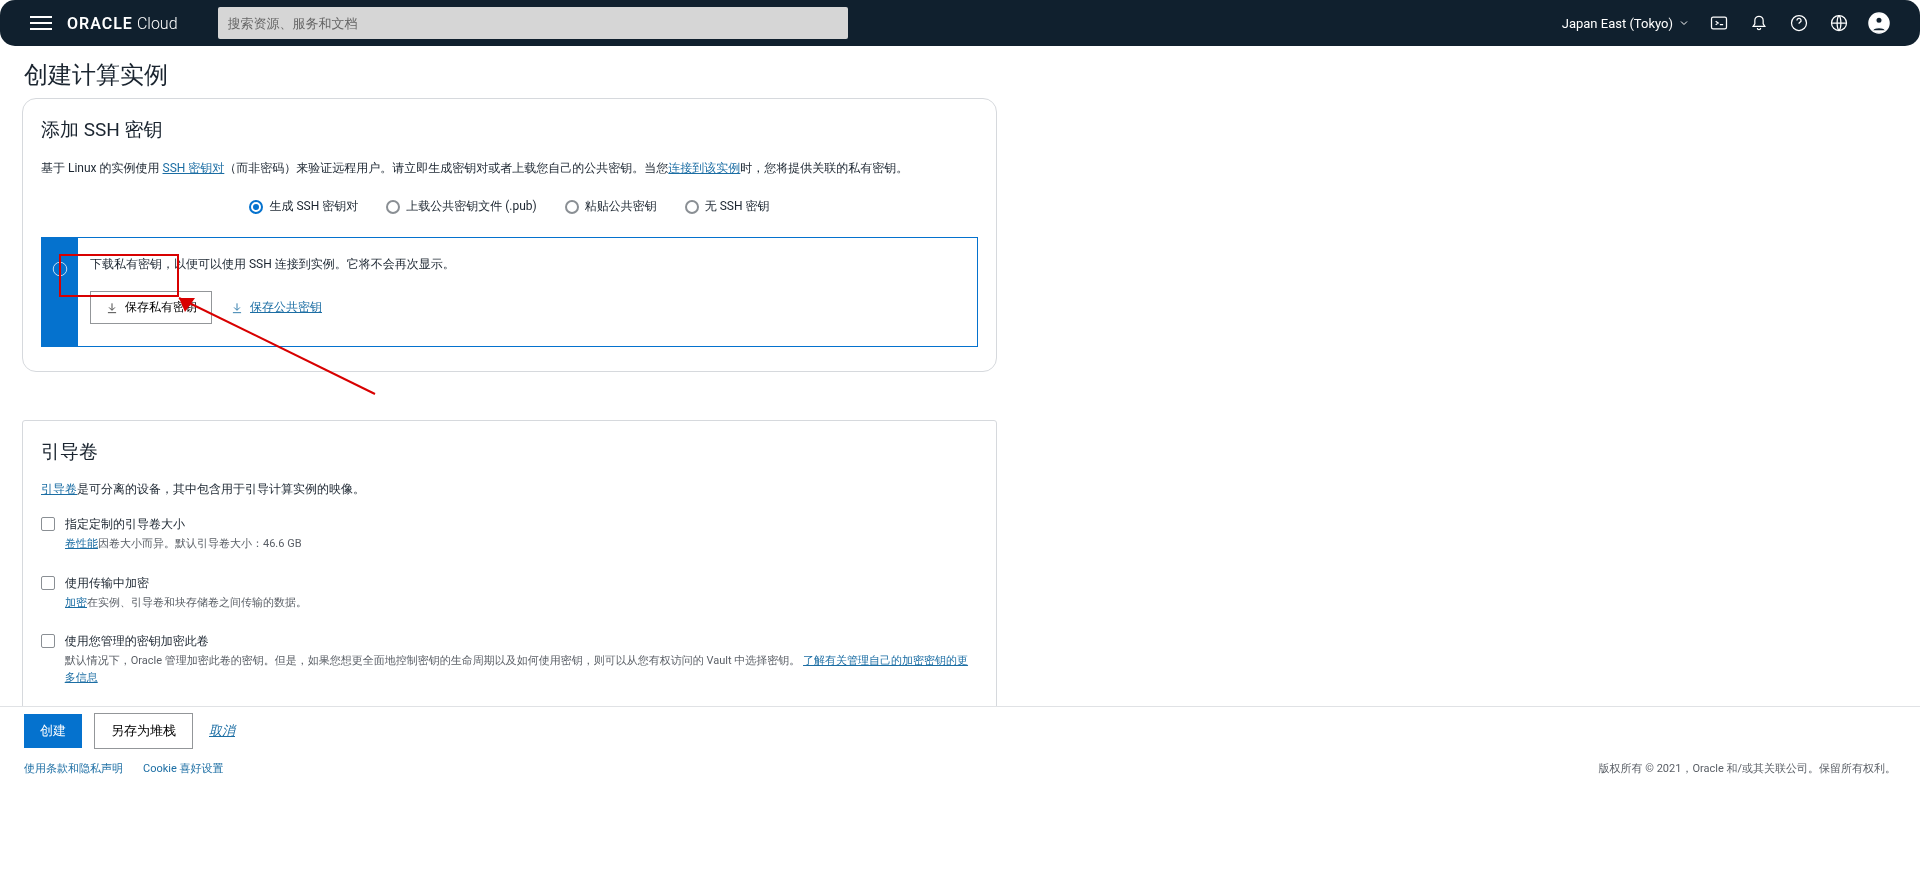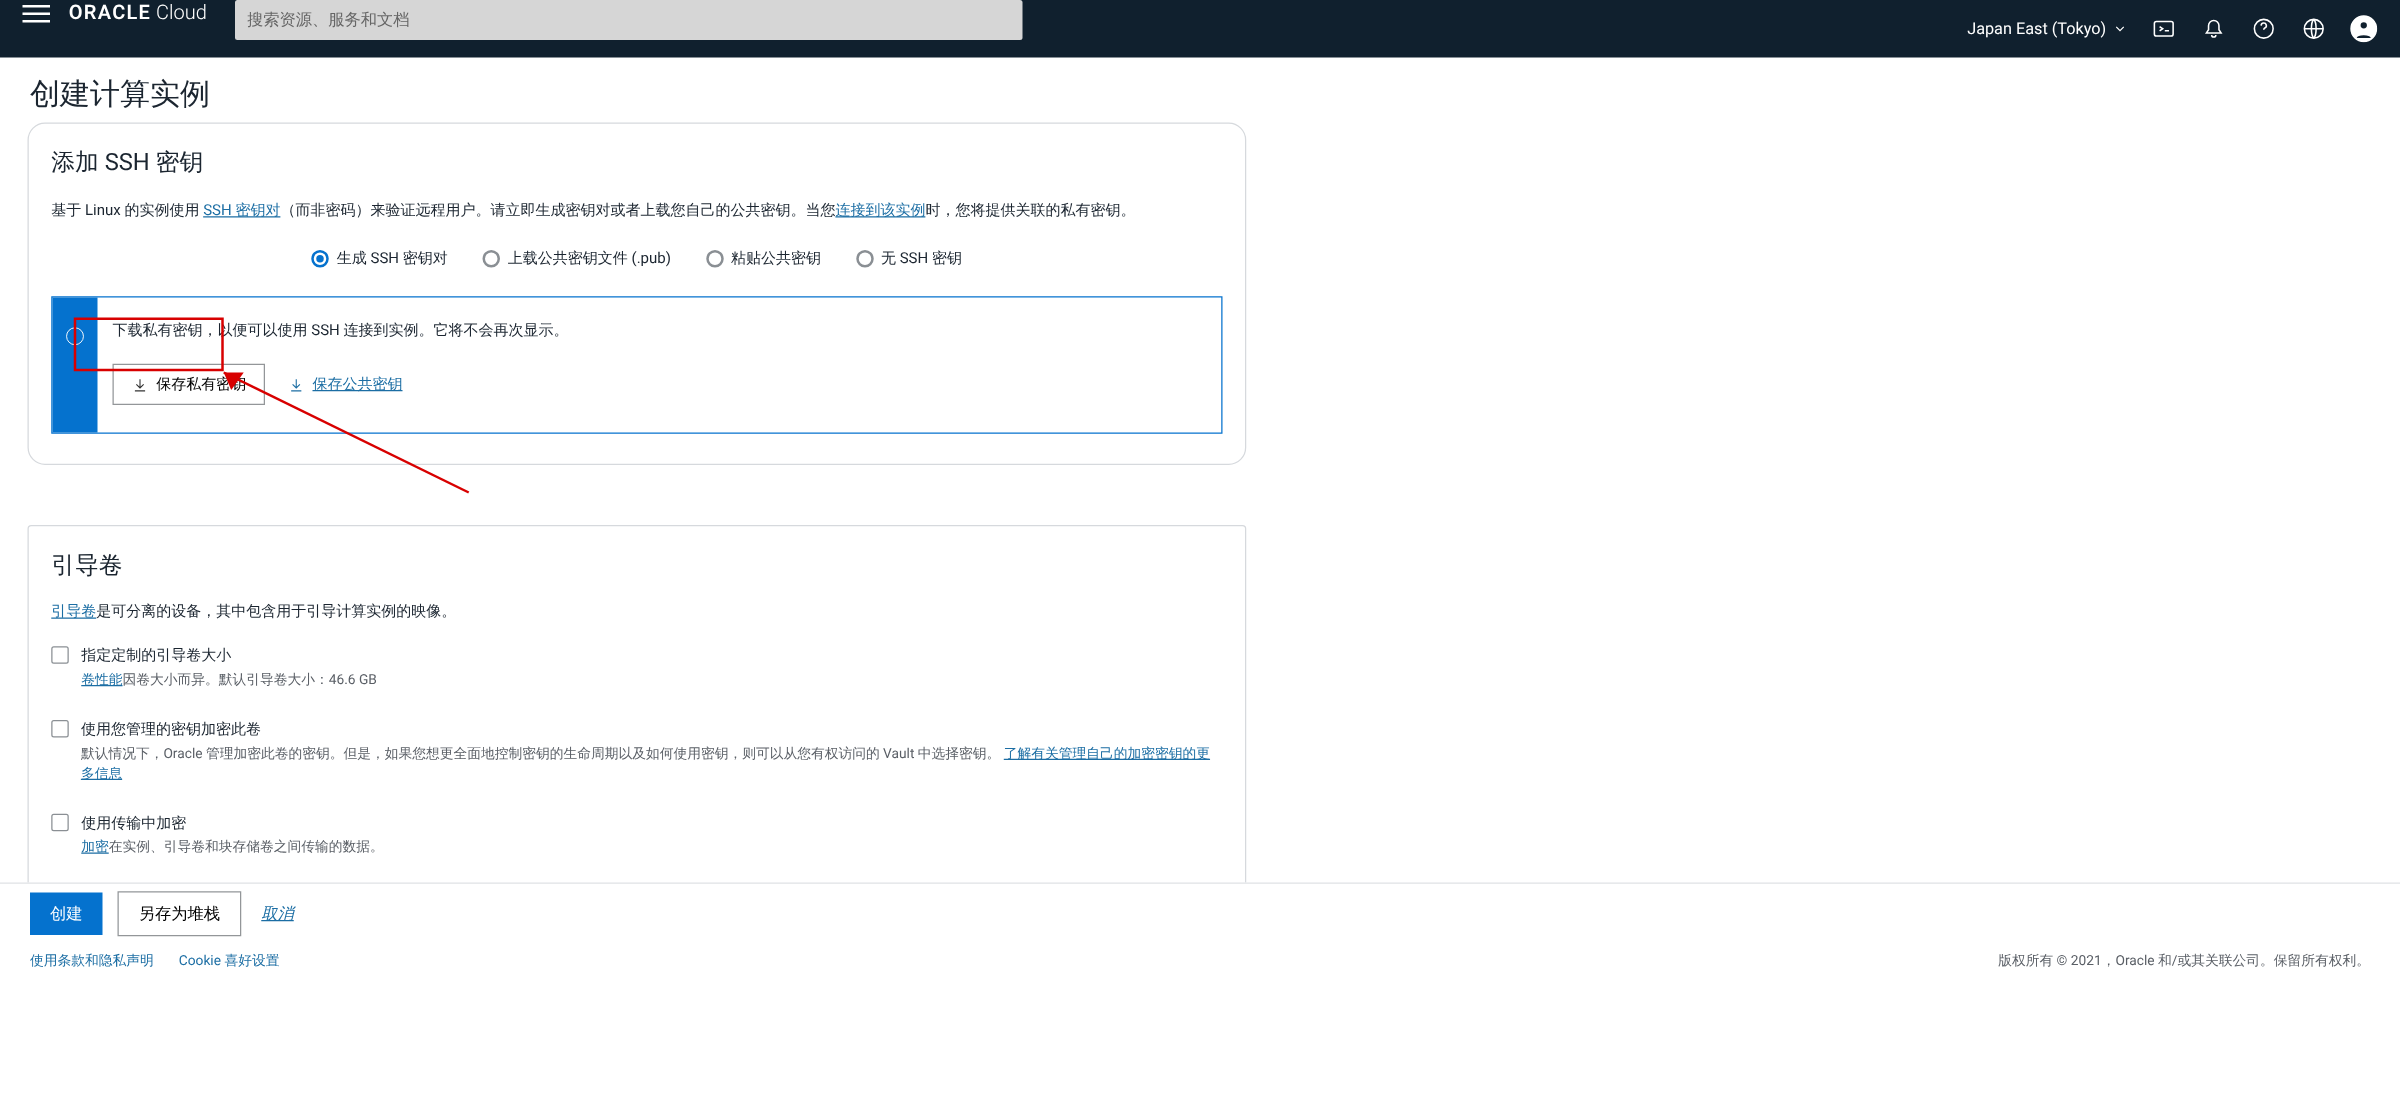--- a/index.html
+++ b/index.html
@@ -1,25 +1,25 @@
 <!DOCTYPE html>
 <html><head>
   <meta charset="utf-8">
   <style>
     * { margin: 0; padding: 0; box-sizing: border-box; font-family: -apple-system, BlinkMacSystemFont, "Segoe UI", Roboto, "Helvetica Neue", Arial, sans-serif; }
     body { width: 1920px; height: 883px; overflow: hidden; background: #fff; color: #1b2530; font-size: 13px; }
 
     
-    .topbar { height: 46px; background: #10202e; display: flex; padding: 0 18px; color: #fff; }
+    .topbar { height: 46px; background: #10202e; display: flex; align-items: center; padding: 0 30px; color: #fff; border-radius: 15px; }
     .hamburger { width: 22px; height: 22px; display: flex; flex-direction: column; justify-content: center; gap: 4px; cursor: pointer; }
     .hamburger span { height: 2px; background: #fff; }
     .brand { font-size: 16px; margin-left: 15px; display: flex; align-items: baseline; gap: 4px; }
     .brand .b1 { font-weight: 600; letter-spacing: 1px; }
     .brand .b2 { font-weight: 300; }
-    .search-box { margin-left: 22px; flex: 0 0 630px; height: 32px; background: #d6d6d6; border-radius: 2px; display: flex; align-items: center; padding: 0 10px; }
+    .search-box { margin-left: 40px; flex: 0 0 630px; height: 32px; background: #d6d6d6; border-radius: 2px; display: flex; align-items: center; padding: 0 10px; }
     .search-box input { width: 100%; border: none; background: transparent; font-size: 13px; color: #333; }
     .search-box input::placeholder { color: #666; }
     .topbar-right { margin-left: auto; display: flex; align-items: center; gap: 18px; }
     .region { cursor: pointer; display: flex; align-items: center; gap: 5px; font-size: 13px; }
     .hicon { width: 22px; height: 22px; display:flex; align-items:center; justify-content:center; cursor:pointer; }
     .hicon svg { stroke: #fff; fill:none; stroke-width:1.5; }
 
     
     .page-heading-row { height: 44px; display:flex; align-items:flex-start; padding: 13px 16px 0 24px; border-bottom: 1px solid transparent; }
     .page-heading-row h1 { font-size: 24px; font-weight: 400; }
@@ -218,30 +218,30 @@
       <div class="cb-box"></div>
       <div class="cb-texts">
         <div class="cb-title">指定定制的引导卷大小</div>
         <div class="cb-help"><a href="#">卷性能</a><span>因卷大小而异。默认引导卷大小：46.6 GB</span></div>
       </div>
     </div>
 
     <div class="cb-row" style="margin-top:22px;">
       <div class="cb-box"></div>
       <div class="cb-texts">
-        <div class="cb-title">使用您管理的密钥加密此卷</div>
-        <div class="cb-help"><span>默认情况下，Oracle 管理加密此卷的密钥。但是，如果您想更全面地控制密钥的生命周期以及如何使用密钥，则可以从您有权访问的 Vault 中选择密钥。</span> <a href="#">了解有关管理自己的加密密钥的更多信息</a></div>
+        <div class="cb-title">使用传输中加密</div>
+        <div class="cb-help"><a href="#">加密</a><span>在实例、引导卷和块存储卷之间传输的数据。</span></div>
       </div>
     </div>
 
     <div class="cb-row" style="margin-top:22px;">
       <div class="cb-box"></div>
       <div class="cb-texts">
-        <div class="cb-title">使用传输中加密</div>
-        <div class="cb-help"><a href="#">加密</a><span>在实例、引导卷和块存储卷之间传输的数据。</span></div>
+        <div class="cb-title">使用您管理的密钥加密此卷</div>
+        <div class="cb-help"><span>默认情况下，Oracle 管理加密此卷的密钥。但是，如果您想更全面地控制密钥的生命周期以及如何使用密钥，则可以从您有权访问的 Vault 中选择密钥。</span> <a href="#">了解有关管理自己的加密密钥的更多信息</a></div>
       </div>
     </div>
   </div>
 
   <div class="advanced-row">
     <div class="adv-link">
       <svg class="adv-icon" viewBox="0 0 24 24">
               <path d="M4 7h10M18 7h2M4 12h4M12 12h8M4 17h14M21 17h0"></path>
               <circle cx="15" cy="7" r="1.5"></circle>
               <circle cx="9" cy="12" r="1.5"></circle>

